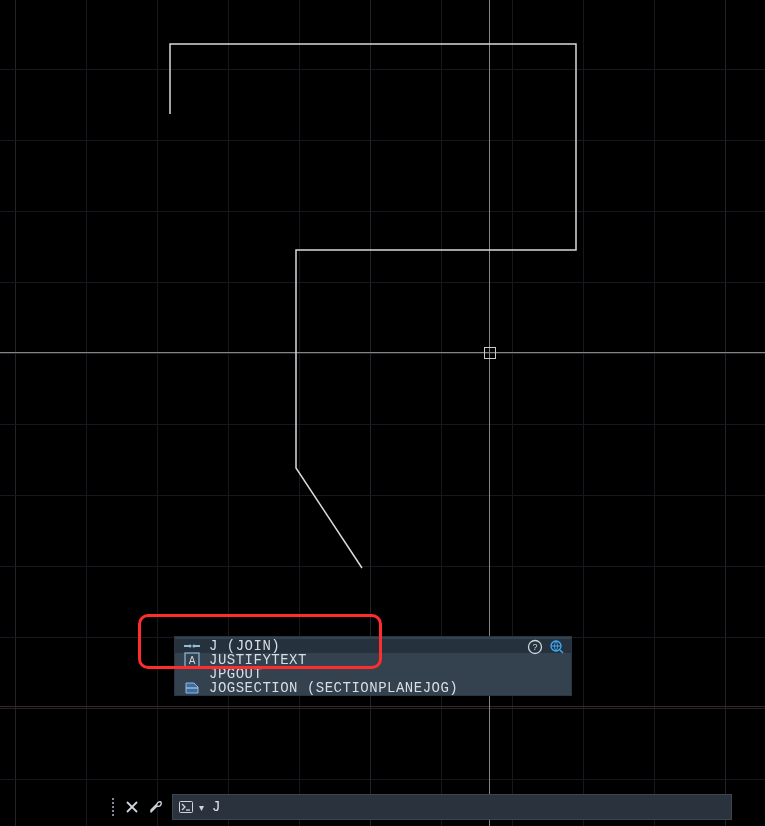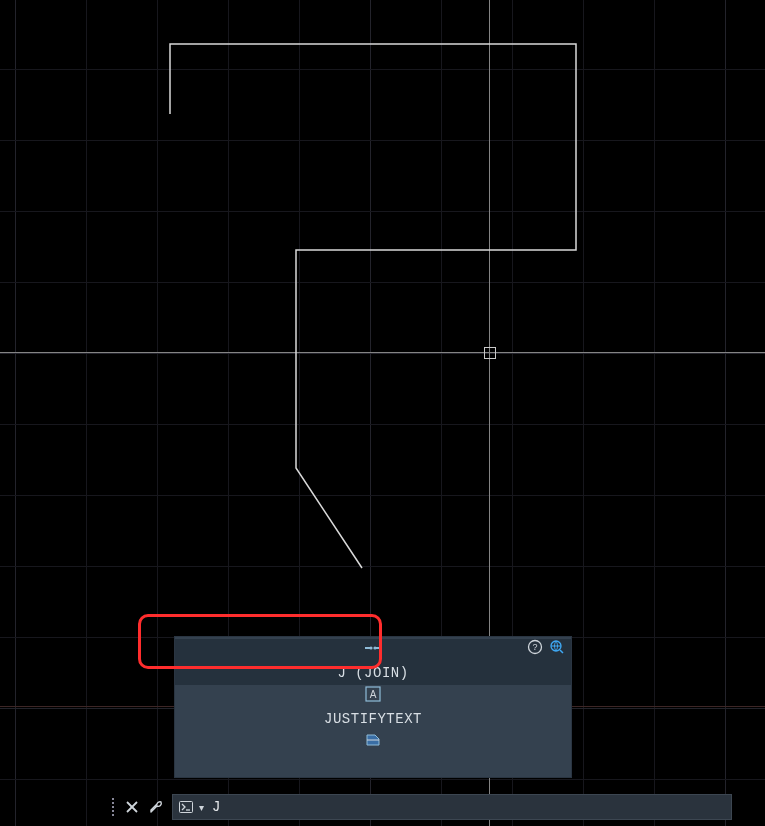--- a/index.html
+++ b/index.html
@@ -58,25 +58,24 @@
     justify-content: flex-end;
     align-items: center;
     gap: 6px;
     padding: 2px 6px 0 6px;
     height: 20px;
   }
   .autocomplete-header .icon { cursor: pointer; }
   .ac-row {
     display: flex;
     align-items: center;
-    height: 46px;
+    height: 14px;
     padding: 0 8px;
     gap: 8px;
     cursor: pointer;
-    flex-direction: column;
   }
   .ac-row.selected {
     background: #25313d;
   }
   .ac-row .ac-icon {
     width: 18px; height: 18px;
     display: flex; align-items: center; justify-content: center;
     flex-shrink: 0;
   }
   .ac-row .ac-label {
@@ -208,26 +207,31 @@
         <div class="ac-row">
           <span class="ac-icon">
             <svg width="18" height="18" viewBox="0 0 18 18">
               <rect x="2" y="2" width="14" height="14" fill="none" stroke="#8fbcd9" stroke-width="1.2"></rect>
               <text x="9" y="13" text-anchor="middle" font-size="10" fill="#cfd5db" font-family="Arial">A</text>
             </svg>
           </span>
           <span class="ac-label">JUSTIFYTEXT</span>
         </div>
         <div class="ac-row">
+          <span class="ac-icon"></span>
+          <span class="ac-label">JPGOUT</span>
+        </div>
+        <div class="ac-row">
           <span class="ac-icon">
             <svg width="18" height="18" viewBox="0 0 18 18">
               <path d="M3 4h8l4 4v6H3z" fill="#3a6ea5" stroke="#8fbcd9" stroke-width="1"></path>
               <path d="M3 9h12" stroke="#cfd5db" stroke-width="1"></path>
             </svg>
           </span>
+          <span class="ac-label">JOGSECTION (SECTIONPLANEJOG)</span>
         </div>
       </div>
   </div>
 
   <div class="command-bar">
     <div class="cmd-handle">
       <div class="dot"></div>
         <div class="dot"></div>
         <div class="dot"></div>
         <div class="dot"></div>

